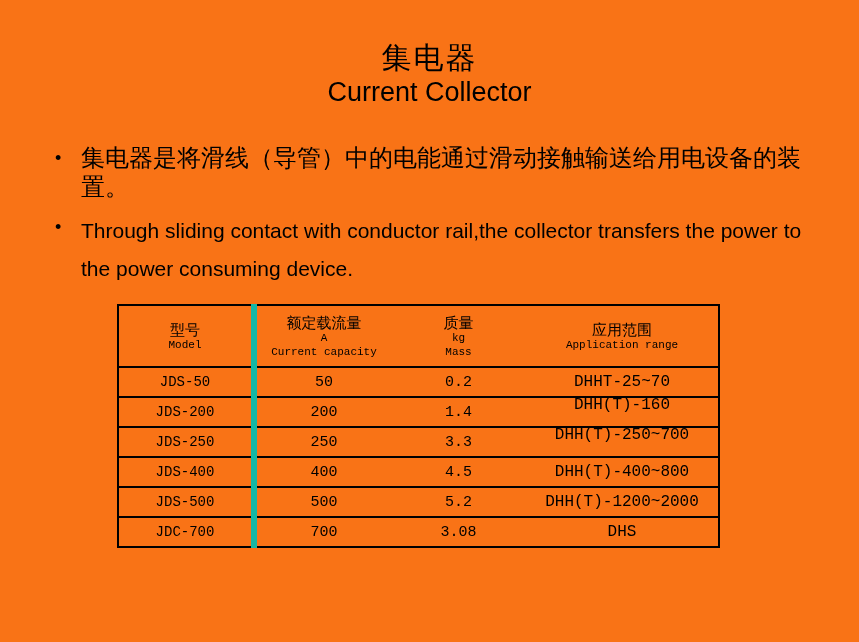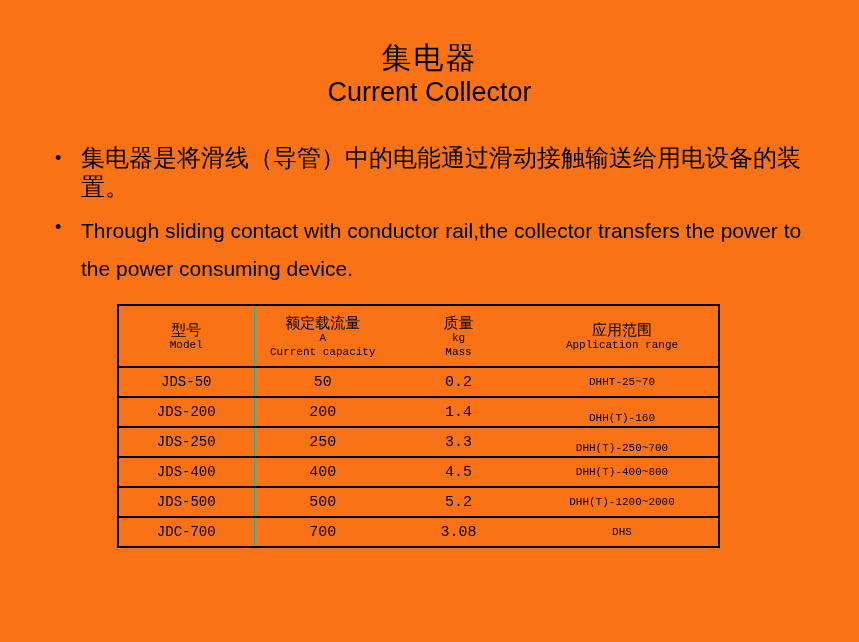--- a/index.html
+++ b/index.html
@@ -78,21 +78,21 @@
   .spec-table col.c4 { width: 193px; }
 
   .spec-table th, .spec-table td {
     border-bottom: 2px solid #000000;
     text-align: center;
     vertical-align: middle;
     font-weight: normal;
     padding: 0;
   }
   .spec-table th.first, .spec-table td.first {
-    border-right: 1px solid #14b8a6;
+    border-right: 6px solid #14b8a6;
   }
   .spec-table thead th { height: 62px; }
   .spec-table tbody td { height: 30px; }
 
   .h-zh {
     font-family: "Liberation Sans", sans-serif;
     font-size: 15px;
     line-height: 17px;
   }
   .h-sub, .h-en {
@@ -104,25 +104,25 @@
   td.model-cell {
     font-family: Liberation Mono, monospace;
     font-size: 14px;
   }
   td.num-cell {
     font-family: "Liberation Mono", "DejaVu Sans Mono", monospace;
     font-size: 15px;
   }
   td.range-cell {
     font-family: "Liberation Mono", "DejaVu Sans Mono", monospace;
-    font-size: 11px;
+    font-size: 16px;
   }
   td.range-cell.va-top {
     vertical-align: top;
-    padding-top: 14px;
+    padding-top: 1px;
     line-height: 12px;
   }
 </style>
 </head>
 <body>
 
 <div class="slide">
 
   <div class="title-block">
     <div class="title-zh">集电器</div>

